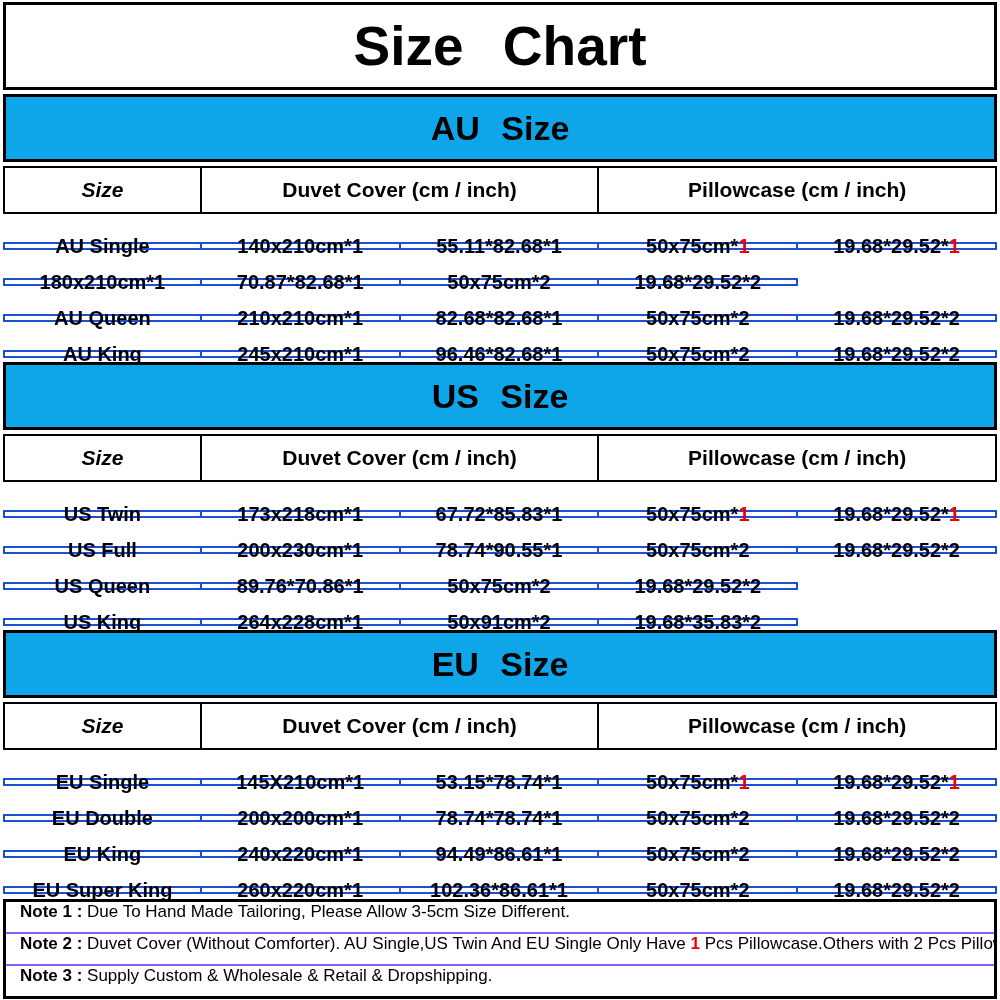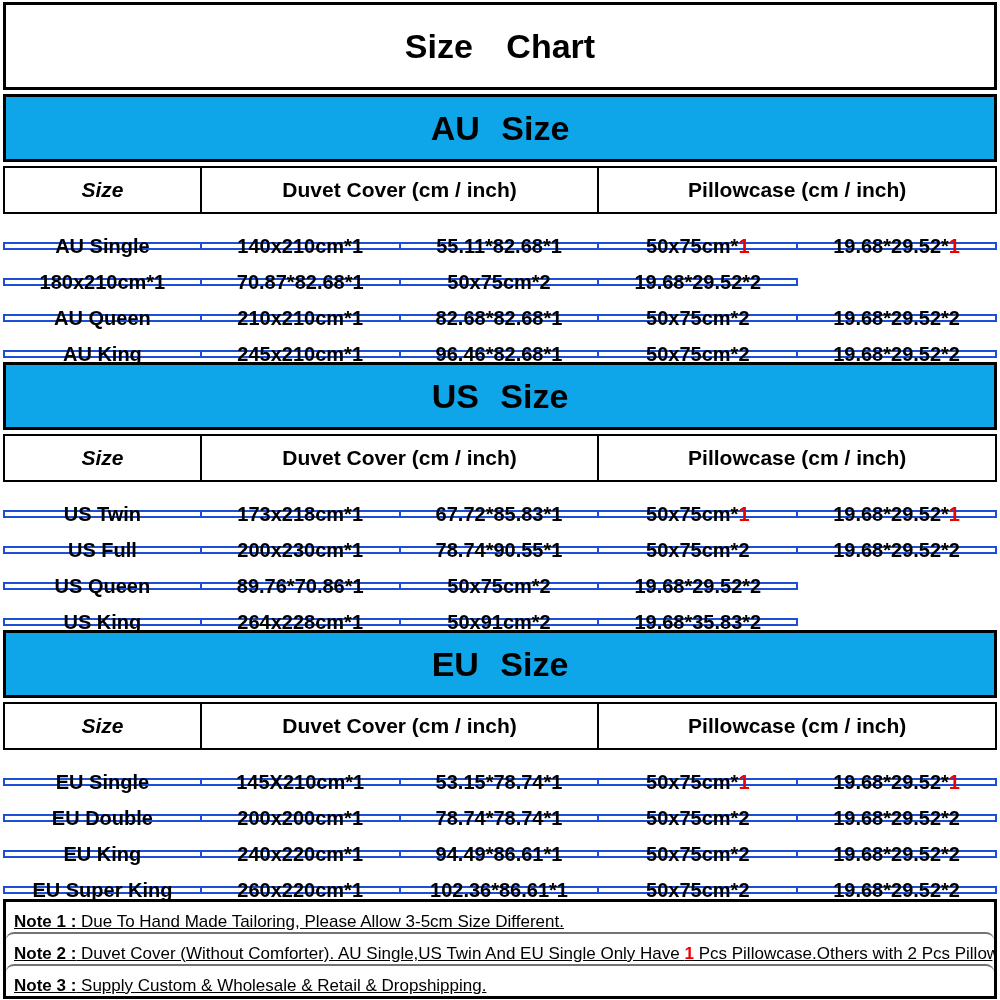--- a/index.html
+++ b/index.html
@@ -8,21 +8,21 @@
     padding:2px 3px;
     font-family:"Liberation Sans",sans-serif;
     color:#000;
     overflow:hidden;
   }
   .title-box{
     height:88px;border:3px solid #000;box-sizing:border-box;
     display:flex;align-items:center;justify-content:center;background:#fff;
   }
   .title{
-    margin:16px;font-size:34px;font-weight:bold;word-spacing:24px;letter-spacing:0;
+    margin:16px;font-size:55px;font-weight:bold;word-spacing:24px;letter-spacing:0;
   }
   .banner{
     height:68px;margin-top:4px;border:3px solid #000;box-sizing:border-box;
     background:#0ea5e9;
     display:flex;align-items:center;justify-content:center;
   }
   .banner-label{
     font-size:34px;font-weight:bold;word-spacing:12px;color:#000;
   }
   .thead{display:flex;height:48px;margin-top:4px;}
@@ -39,24 +39,24 @@
     box-sizing:border-box;border:2px solid #1d4ed8;background:#fff;width:20%;
     display:flex;align-items:center;justify-content:center;
     font-weight:bold;font-size:20px;white-space:nowrap;margin-top:25px;
   }
   .c + .c{border-left:none;}
   .qty[data-red="true"]{color:#EE0000;}
   .notes{
     margin-top:5px;border:3px solid #000;box-sizing:border-box;background:#fff;
   }
   .note-row{
-    height:30px;display:flex;align-items:flex-end;padding-left:8px;
-    font-size:17px;white-space:pre;overflow:hidden;text-decoration:underline;
-  }
-  .note-row + .note-row{border-top:2px solid #737373;border-radius:8px;}
+    height:30px;display:flex;align-items:flex-start;padding-left:14px;
+    font-size:17px;white-space:pre;overflow:hidden;
+  }
+  .note-row + .note-row{border-top:2px solid #8b5cf6;}
   .note-label{font-weight:bold;white-space:pre;}
   .note-text{white-space:pre;}
   .note-red{color:#EE0000;font-weight:bold;white-space:pre;}
 </style>
 </head>
 <body>
 
 <div class="title-box">
   <h1 class="title">Size Chart</h1>
 </div>

